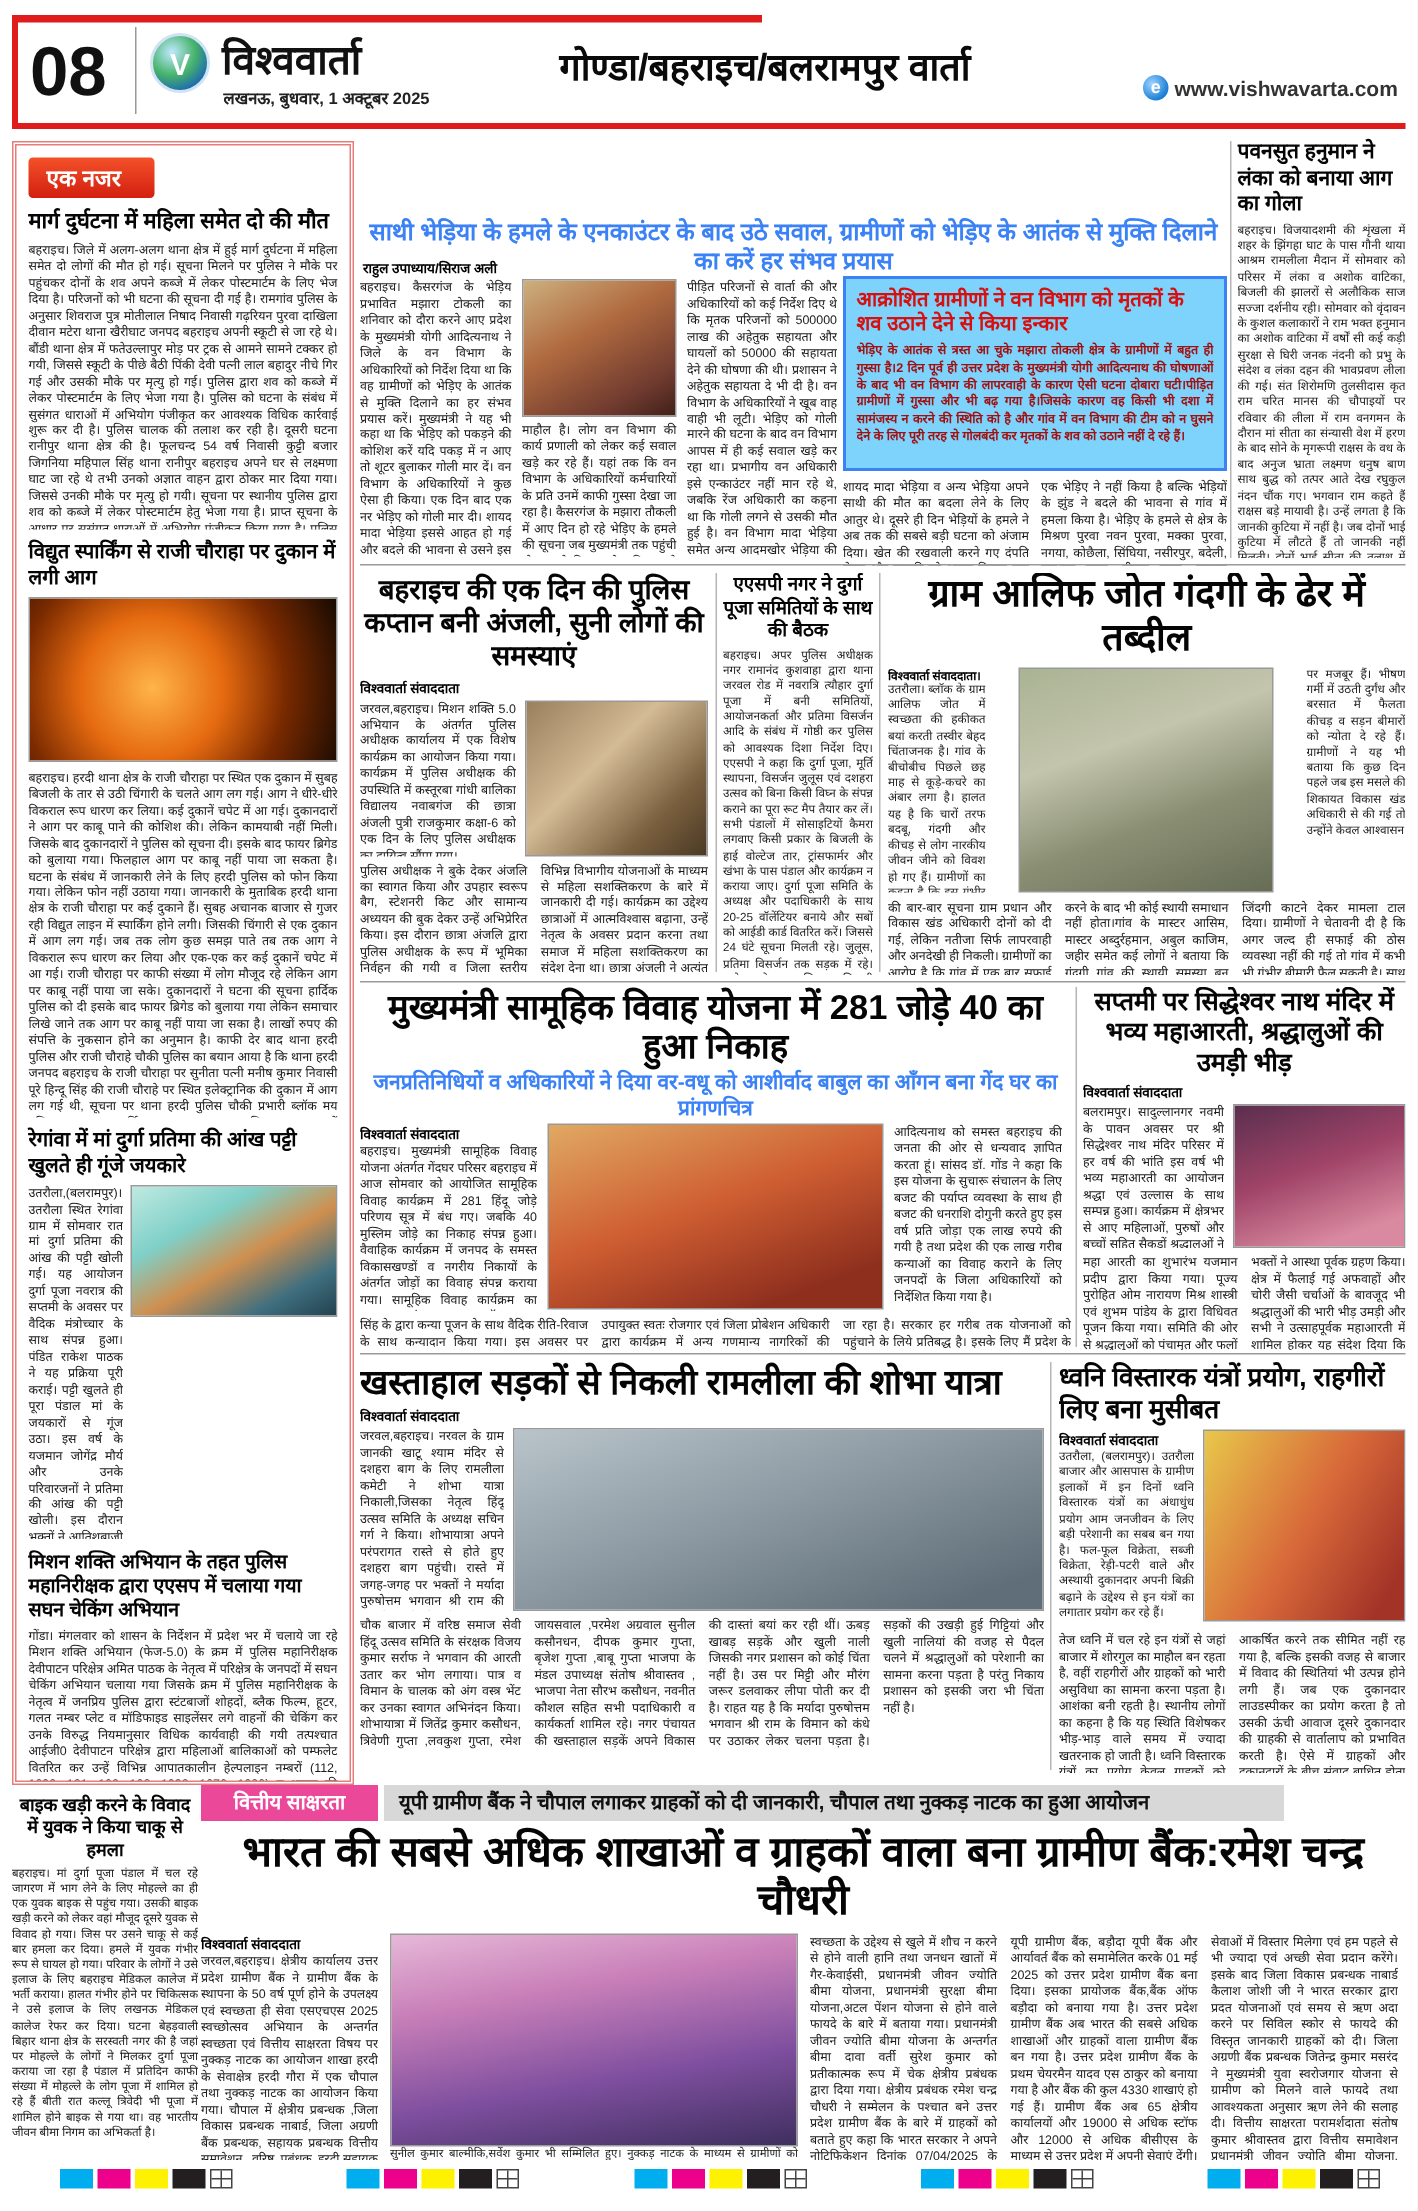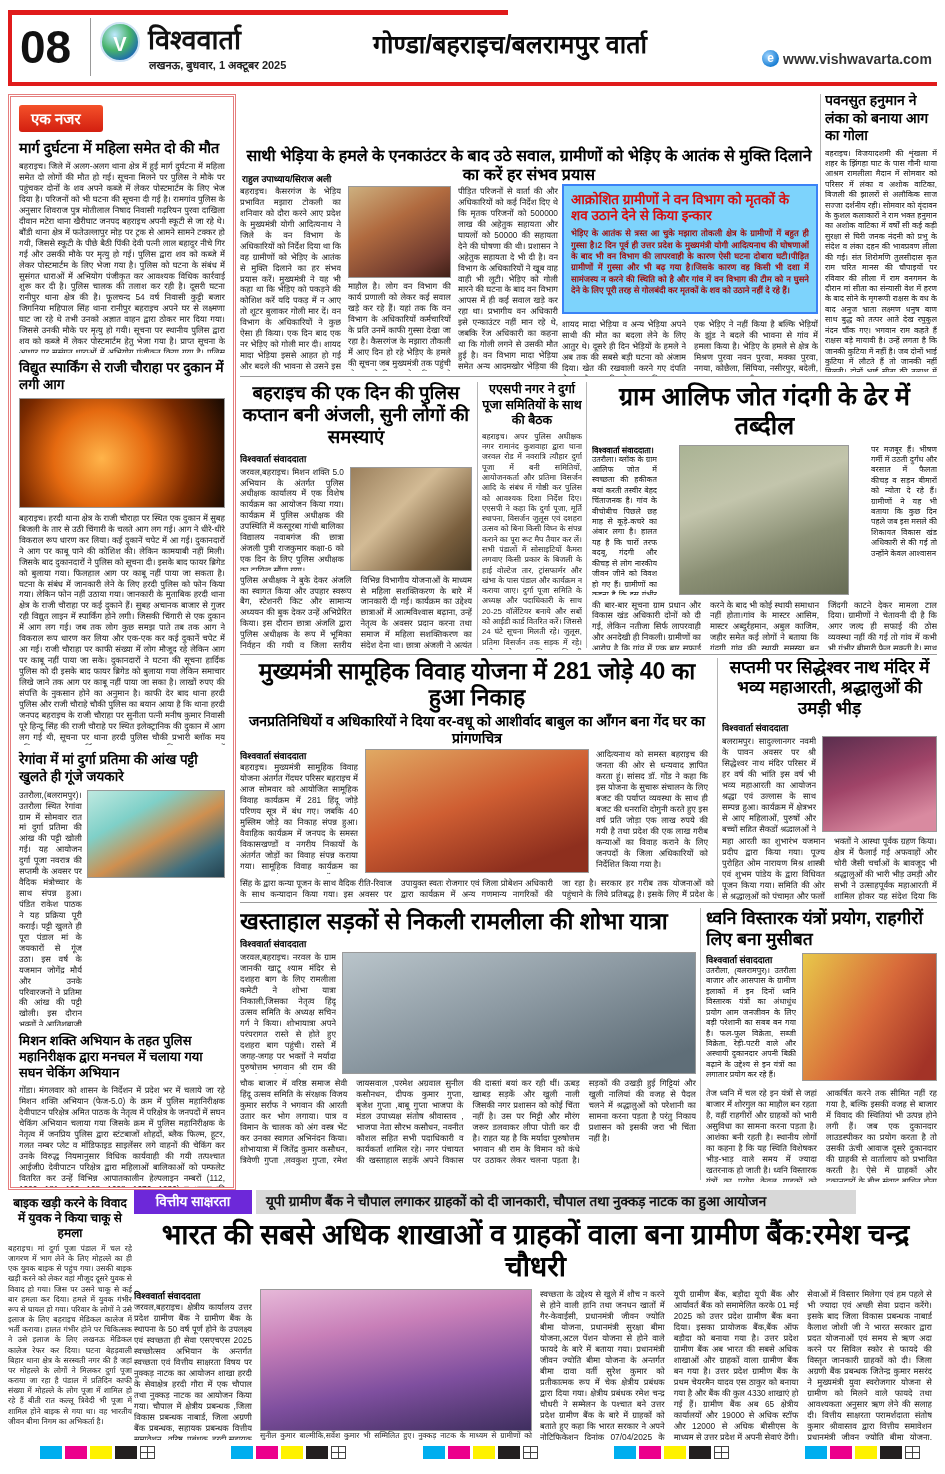--- a/index.html
+++ b/index.html
@@ -22,42 +22,42 @@
              background:radial-gradient(circle at 35% 30%, #bfe9ff, #47b36b 45%, #1a66b3 80%);
              color:#fff; font-weight:800; font-size:20px; text-align:center; line-height:40px; border:2px solid #cfe3f5;}
 
   
   .body-text { font-size:8.3px; line-height:1.32; text-align:justify; color:#1b1b1b; overflow:hidden; }
   .byline { font-size:9px; font-weight:700; color:#000; }
   .h-xl { font-size:33px; font-weight:800; line-height:1.12; text-align:center; color:#050505; }
   .h-lg { font-size:24px; font-weight:800; line-height:1.15; text-align:center; color:#050505; }
   .h-md { font-size:19px; font-weight:800; line-height:1.2; text-align:center; color:#050505; }
   .h-sm { font-size:13.5px; font-weight:700; line-height:1.25; color:#050505; }
-  .subhead { font-size:16px; font-weight:700; text-align:center; color:#000000; line-height:1.2; }
+  .subhead { font-size:16px; font-weight:700; text-align:center; color:#3b82f6; line-height:1.2; }
   .rule-h { background:#9a9a9a; height:1px; }
   .rule-v { background:#b5b5b5; width:1px; }
 
   
   .left-box { border:3px double #e57d7d; padding:8px; overflow:hidden; }
   .badge { display:inline-block; background:linear-gradient(180deg,#f45129,#d31f10);
            color:#fff; font-size:15px; font-weight:800; padding:3px 22px 4px 12px; border-radius:3px; }
   .left-title { font-size:13.5px; font-weight:800; line-height:1.25; color:#050505; margin:7px 0 4px 0; }
 
   .photo { overflow:hidden; border:1px solid #999; }
   .cap { font-size:7.6px; line-height:1.3; color:#222; text-align:justify; }
 
   .alert-box { border:2px solid #3b82f6; padding:6px 7px; background:#7dd3fc; }
   .alert-title { color:#d80f0f; font-size:13.5px; font-weight:800; line-height:1.2; margin-bottom:4px; }
   .alert-body { color:#a01212; font-size:8.4px; line-height:1.35; text-align:justify; font-weight:600; }
 
   .cols2 { columns:2; column-gap:9px; }
   .cols3 { columns:3; column-gap:9px; }
   .cols4 { columns:4; column-gap:9px; }
 
-  .strip-label { background:#6d28d9; color:#fff; font-size:13.5px; font-weight:800; text-align:center; line-height:24px; }
+  .strip-label { background:#ec4899; color:#fff; font-size:13.5px; font-weight:800; text-align:center; line-height:24px; }
   .strip-text { background:#d8d8d8; color:#111; font-size:13.5px; font-weight:800; line-height:24px; padding:0 10px; white-space:nowrap; overflow:hidden; }
 
   
   .marks { display:flex; justify-content:space-between; align-items:center; }
   .mark-group { display:flex; gap:3px; align-items:center; }
   .chip { width:22px; height:13px; display:inline-block; }
   .chip.c { background:#00aeef; } .chip.m { background:#ec008c; }
   .chip.y { background:#fff200; } .chip.k { background:#231f20; }
   .regmark { width:15px; height:13px; border:1px solid #444; display:inline-block;
              background:
@@ -108,21 +108,21 @@
     <div class="left-title">विद्युत स्पार्किंग से राजी चौराहा पर दुकान में लगी आग</div>
     <div class="photo ph-fire" style="width:100%;height:110px;margin:3px 0 5px 0;"></div>
     <div class="body-text" style="height:232px;">बहराइच। हरदी थाना क्षेत्र के राजी चौराहा पर स्थित एक दुकान में सुबह बिजली के तार से उठी चिंगारी के चलते आग लग गई। आग ने धीरे-धीरे विकराल रूप धारण कर लिया। कई दुकानें चपेट में आ गई। दुकानदारों ने आग पर काबू पाने की कोशिश की। लेकिन कामयाबी नहीं मिली। जिसके बाद दुकानदारों ने पुलिस को सूचना दी। इसके बाद फायर ब्रिगेड को बुलाया गया। फिलहाल आग पर काबू नहीं पाया जा सकता है। घटना के संबंध में जानकारी लेने के लिए हरदी पुलिस को फोन किया गया। लेकिन फोन नहीं उठाया गया। जानकारी के मुताबिक हरदी थाना क्षेत्र के राजी चौराहा पर कई दुकाने हैं। सुबह अचानक बाजार से गुजर रही विद्युत लाइन में स्पार्किंग होने लगी। जिसकी चिंगारी से एक दुकान में आग लग गई। जब तक लोग कुछ समझ पाते तब तक आग ने विकराल रूप धारण कर लिया और एक-एक कर कई दुकानें चपेट में आ गई। राजी चौराहा पर काफी संख्या में लोग मौजूद रहे लेकिन आग पर काबू नहीं पाया जा सके। दुकानदारों ने घटना की सूचना हार्दिक पुलिस को दी इसके बाद फायर ब्रिगेड को बुलाया गया लेकिन समाचार लिखे जाने तक आग पर काबू नहीं पाया जा सका है। लाखों रुपए की संपत्ति के नुकसान होने का अनुमान है। काफी देर बाद थाना हरदी पुलिस और राजी चौराहे चौकी पुलिस का बयान आया है कि थाना हरदी जनपद बहराइच के राजी चौराहा पर सुनीता पत्नी मनीष कुमार निवासी पूरे हिन्दू सिंह की राजी चौराहे पर स्थित इलेक्ट्रानिक की दुकान में आग लग गई थी, सूचना पर थाना हरदी पुलिस चौकी प्रभारी ब्लॉक मय पुलिस बल व फायर सर्विस द्वारा आग पर काबू पा लिया गया। घटना में किसी भी प्रकार की जनहानि की सूचना नहीं है। मौके पर शांति व्यवस्था कायम है।</div>
 
     <div class="left-title">रेगांवा में मां दुर्गा प्रतिमा की आंख पट्टी खुलते ही गूंजे जयकारे</div>
     <div style="overflow:hidden;height:236px;">
       <div class="photo ph-durga" style="float:right;width:138px;height:88px;margin:0 0 4px 5px;"></div>
       <div class="body-text">उतरौला,(बलरामपुर)। उतरौला स्थित रेगांवा ग्राम में सोमवार रात मां दुर्गा प्रतिमा की आंख की पट्टी खोली गई। यह आयोजन दुर्गा पूजा नवरात्र की सप्तमी के अवसर पर वैदिक मंत्रोच्चार के साथ संपन्न हुआ। पंडित राकेश पाठक ने यह प्रक्रिया पूरी कराई। पट्टी खुलते ही पूरा पंडाल मां के जयकारों से गूंज उठा। इस वर्ष के यजमान जोगेंद्र मौर्य और उनके परिवारजनों ने प्रतिमा की आंख की पट्टी खोली। इस दौरान भक्तों ने आतिशबाजी भी की, जिसके बाद बड़ी संख्या में उपस्थित श्रद्धालुओं ने महाआरती में भाग लिया। रेगांवा में मां दुर्गा की प्रतिमा स्थापित करने की यह परंपरा लगभग 14 साल पुरानी है। यह पर्व हर साल बड़े धूमधाम से मनाया जाता है। इस वर्ष दुर्गा पूजा का आयोजन रेगांवा मित्र मंडल कमेटी द्वारा किया गया। इसमें पुनीत मौर्य को अध्यक्ष, सुभाष मौर्य को उपाध्यक्ष और अनीस वर्मा को कोषाध्यक्ष की जिम्मेदारी दी गई। सुरेश मौर्य और राजू मौर्य, रंजीत यादव, संचालक रहे, जबकि पिंटू मौर्य, साजन वर्मा, संतोष वर्मा, आकाश यादव, गोपी तिवारी, जुबलाल मौर्य, नंदलाल मौर्या और अजय मौर्या सहित अन्य सदस्य कार्यकर्ता के रूप में मौजूद रहे।</div>
     </div>
 
-    <div class="left-title" style="font-size:13px;">मिशन शक्ति अभियान के तहत पुलिस महानिरीक्षक द्वारा मनचल में चलाया गया सघन चेकिंग अभियान</div>
+    <div class="left-title" style="font-size:13px;">मिशन शक्ति अभियान के तहत पुलिस महानिरीक्षक द्वारा एएसप में चलाया गया सघन चेकिंग अभियान</div>
     <div class="body-text" style="height:168px;">गोंडा। मंगलवार को शासन के निर्देशन में प्रदेश भर में चलाये जा रहे मिशन शक्ति अभियान (फेज-5.0) के क्रम में पुलिस महानिरीक्षक देवीपाटन परिक्षेत्र अमित पाठक के नेतृत्व में परिक्षेत्र के जनपदों में सघन चेकिंग अभियान चलाया गया जिसके क्रम में पुलिस महानिरीक्षक के नेतृत्व में जनप्रिय पुलिस द्वारा स्टंटबाजों शोहदों, ब्लैक फिल्म, हूटर, गलत नम्बर प्लेट व मॉडिफाइड साइलेंसर लगे वाहनों की चेकिंग कर उनके विरुद्ध नियमानुसार विधिक कार्यवाही की गयी तत्पश्चात आईजी0 देवीपाटन परिक्षेत्र द्वारा महिलाओं बालिकाओं को पम्फलेट वितरित कर उन्हें विभिन्न आपातकालीन हेल्पलाइन नम्बरों (112, 1090, 181, 102, 108, 1098, 1076, 1930) व शासन की कल्याणकारी योजनाओं, मिशन शक्ति केन्द्र तथा कानूनी प्रावधानों के बारे में विस्तृत जानकारी प्रदान की गयी। पुलिस महानिरीक्षक द्वारा परिक्षेत्र स्तर पर वृहद रूप में शोहदों मनचलों के विरुद्ध विशेष चेकिंग अभियान चलाया गया है। पुलिस महानिरीक्षक द्वारा परिक्षेत्रीय अधिकारियों एवं मिशन शक्ति केन्द्र प्रभारियों को निर्देशित किया गया है कि प्रतिदिन भीड़-भाड़ वाले सार्वजनिक स्थानों जैसे स्कूलों, कॉलेजों, बैंकों व चौराहों पर शोहदों मनचलों के विरुद्ध विशेष अभियान जारी रखें। पुलिस महानिरीक्षक द्वारा महिलाओं को सुरक्षित व सशक्त बनने व अपने आसपास की अन्य महिलाओं व बालिकाओं को जागरूक करने हेतु प्रेरित किया गया। चेकिंग के दौरान अपर पुलिस अधीक्षक क्षेत्राधिकारी नगर, थाना प्रभारी कोतवाली नगर व अन्य पुलिस कर्मी मौजूद रहे।</div>
   </div>
 
   <div class="abs" style="left:8px;top:1196px;width:124px;height:242px;overflow:hidden;">
     <div class="h-sm" style="font-size:12px;text-align:center;">बाइक खड़ी करने के विवाद में युवक ने किया चाकू से हमला</div>
     <div class="body-text" style="font-size:7.7px;margin-top:3px;">बहराइच। मां दुर्गा पूजा पंडाल में चल रहे जागरण में भाग लेने के लिए मोहल्ले का ही एक युवक बाइक से पहुंच गया। उसकी बाइक खड़ी करने को लेकर वहां मौजूद दूसरे युवक से विवाद हो गया। जिस पर उसने चाकू से कई बार हमला कर दिया। हमले में युवक गंभीर रूप से घायल हो गया। परिवार के लोगों ने उसे इलाज के लिए बहराइच मेडिकल कालेज में भर्ती कराया। हालत गंभीर होने पर चिकित्सक ने उसे इलाज के लिए लखनऊ मेडिकल कालेज रेफर कर दिया। घटना बेहड़वाली बिहार थाना क्षेत्र के सरस्वती नगर की है जहां पर मोहल्ले के लोगों ने मिलकर दुर्गा पूजा कराया जा रहा है पंडाल में प्रतिदिन काफी संख्या में मोहल्ले के लोग पूजा में शामिल हो रहे हैं बीती रात कल्लू त्रिवेदी भी पूजा में शामिल होने बाइक से गया था। वह भारतीय जीवन बीमा निगम का अभिकर्ता है।</div>
   </div>
 
   <div class="abs subhead" style="left:240px;top:146px;width:578px;">साथी भेड़िया के हमले के एनकाउंटर के बाद उठे सवाल, ग्रामीणों को भेड़िए के आतंक से मुक्ति दिलाने का करें हर संभव प्रयास</div>
   <div class="abs byline" style="left:242px;top:172px;">राहुल उपाध्याय/सिराज अली</div>

